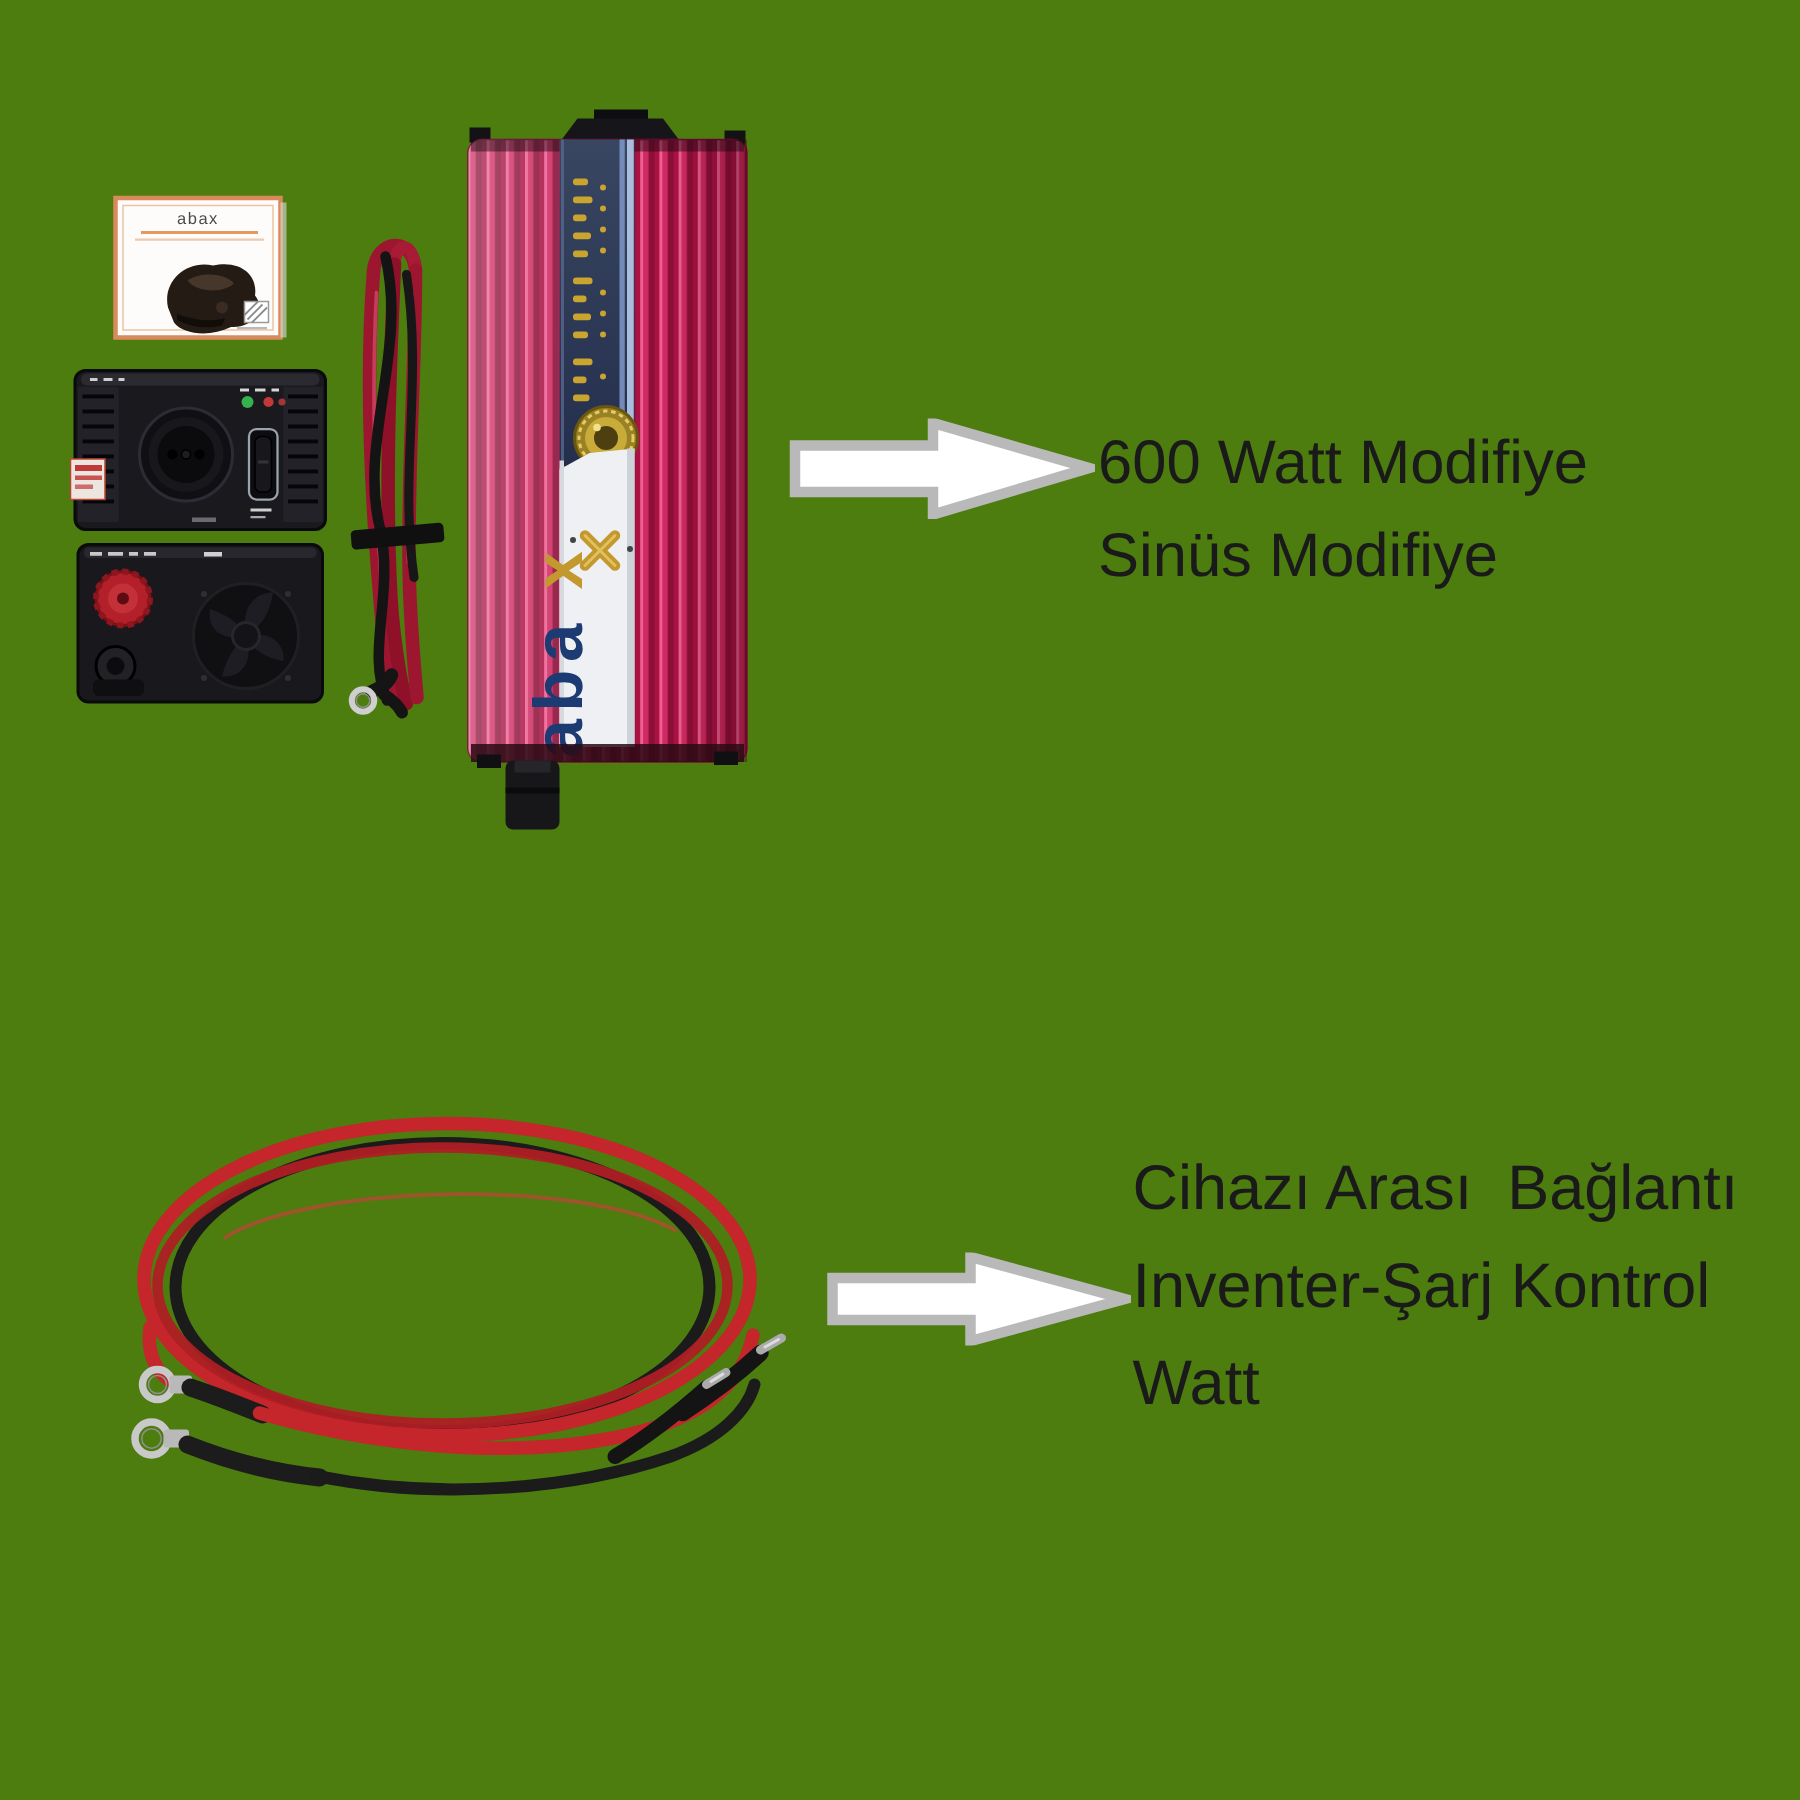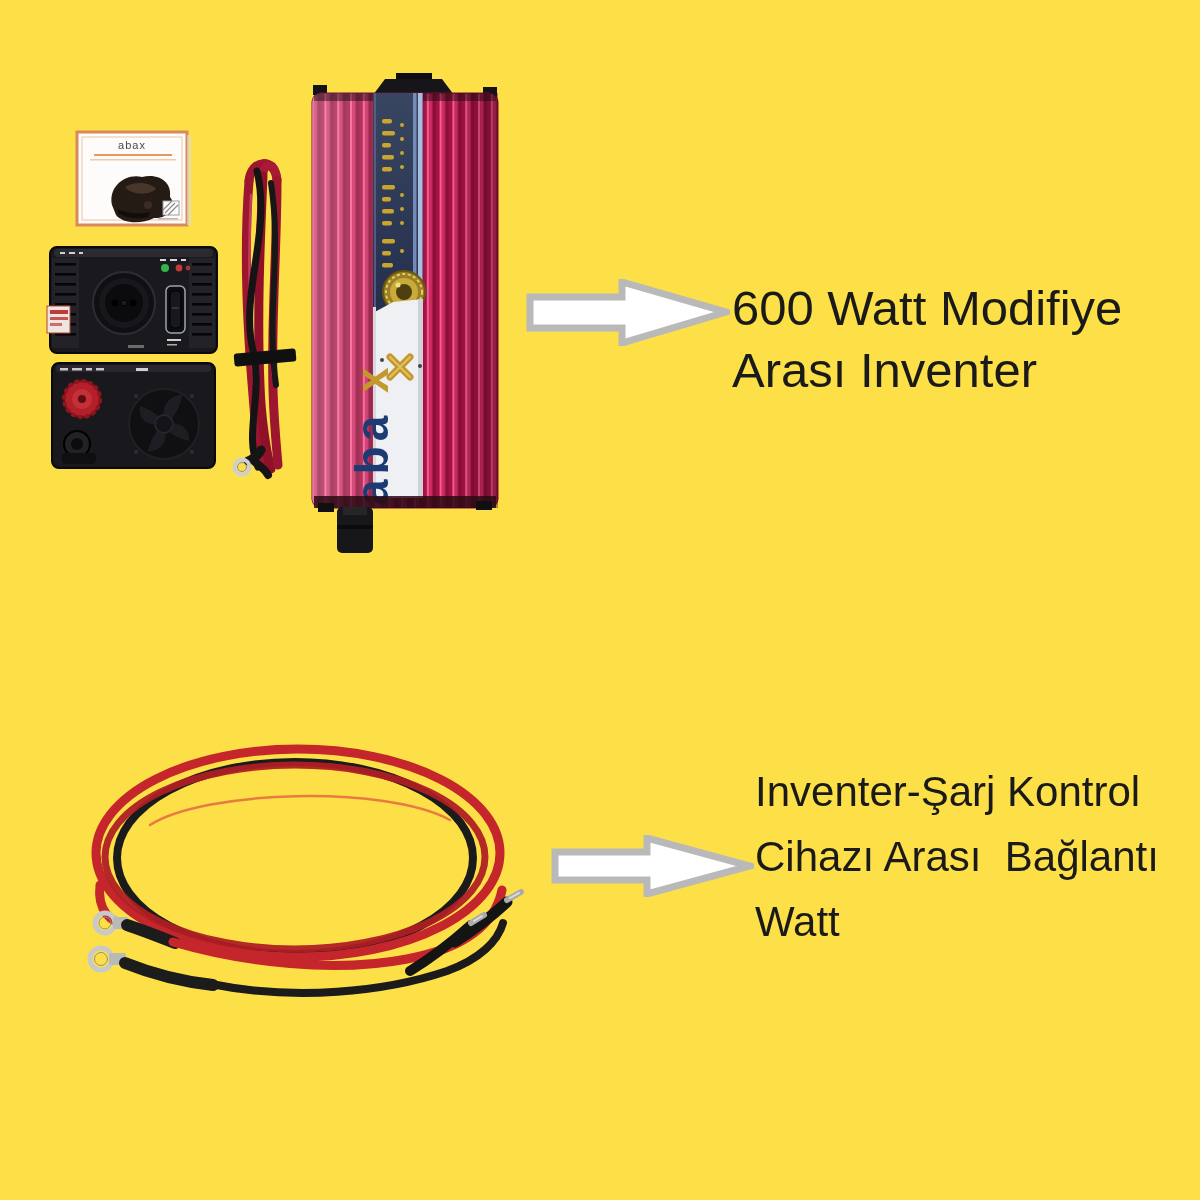--- a/index.html
+++ b/index.html
@@ -1,24 +1,24 @@
 <!DOCTYPE html>
 <html><head>
 <meta charset="utf-8">
 <style>
   html,body{margin:0;padding:0;background:#fff;}
   .stage{
-    position:relative;width:1200px;height:1200px;background:#fde047;overflow:hidden;
+    position:relative;width:1200px;height:1200px;background:#4d7c0f;overflow:hidden;
     font-family:"Liberation Sans",sans-serif;
   }
   .photo{position:absolute;}
   .arrow-svg{position:absolute;}
   .label{position:absolute;color:#1a1a1a;}
   .label .line{white-space:pre;}
-  .label-top{left:732px;top:277px;font-size:49px;line-height:62px;}
+  .label-top{left:732px;top:277px;font-size:41px;line-height:62px;}
   .label-bottom{left:755px;top:759px;font-size:42px;line-height:65px;}
 </style>
 </head>
 <body>
 
 <div class="stage">
 
   <svg class="photo" style="left:30px;top:55px" width="515" height="510" viewBox="0 0 515 510">
 
     <defs>
@@ -257,21 +257,21 @@
       </g>
     </g>
   </svg>
 
   <svg class="arrow-svg" style="left:526px;top:279px" width="204" height="67" viewBox="0 0 204 67">
     <polygon points="4,18 96,18 96,3 200,33 96,64 96,49 4,49" fill="#ffffff" stroke="#b9b9b9" stroke-width="7" stroke-linejoin="miter"></polygon>
   </svg>
 
   <div class="label label-top">
     <div class="line">600 Watt Modifiye</div>
-    <div class="line">Arası Inventer</div>
+    <div class="line">Sinüs Modifiye</div>
   </div>
 
   <svg class="photo" style="left:55px;top:735px" width="490" height="265" viewBox="0 0 490 265" fill="none">
     <g stroke-linecap="round">
       <ellipse cx="240" cy="123" rx="178" ry="96" stroke="#1b1b1b" stroke-width="8"></ellipse>
       <ellipse cx="243" cy="118" rx="202" ry="104" stroke="#c4262b" stroke-width="9"></ellipse>
       <ellipse cx="240" cy="122" rx="190" ry="92" stroke="#ae1f24" stroke-width="7" opacity="0.95"></ellipse>
       <path d="M45,150 C42,175 55,188 74,191" stroke="#c4262b" stroke-width="9"></path>
 
       <g>
@@ -300,18 +300,18 @@
       </g>
       <path d="M95,90 C150,55 330,50 395,85" stroke="#d8393f" stroke-width="2.5" opacity="0.6"></path>
     </g>
   </svg>
 
   <svg class="arrow-svg" style="left:551px;top:835px" width="203" height="62" viewBox="0 0 203 62">
     <polygon points="4,17 96,17 96,3 199,31 96,59 96,45 4,45" fill="#ffffff" stroke="#b9b9b9" stroke-width="7" stroke-linejoin="miter"></polygon>
   </svg>
 
   <div class="label label-bottom">
+    <div class="line">Cihazı Arası  Bağlantı</div>
     <div class="line">Inventer-Şarj Kontrol</div>
-    <div class="line">Cihazı Arası  Bağlantı</div>
     <div class="line">Watt</div>
   </div>
 
 </div>
 
 </body></html>

